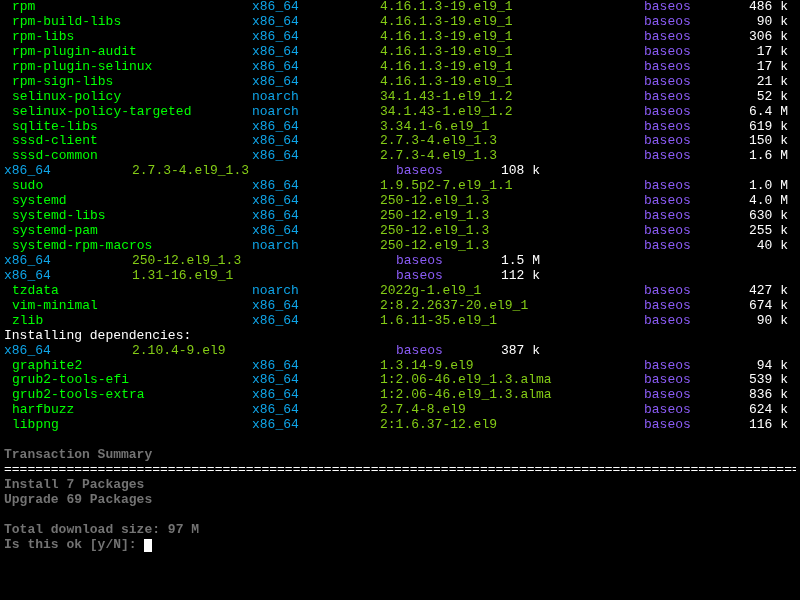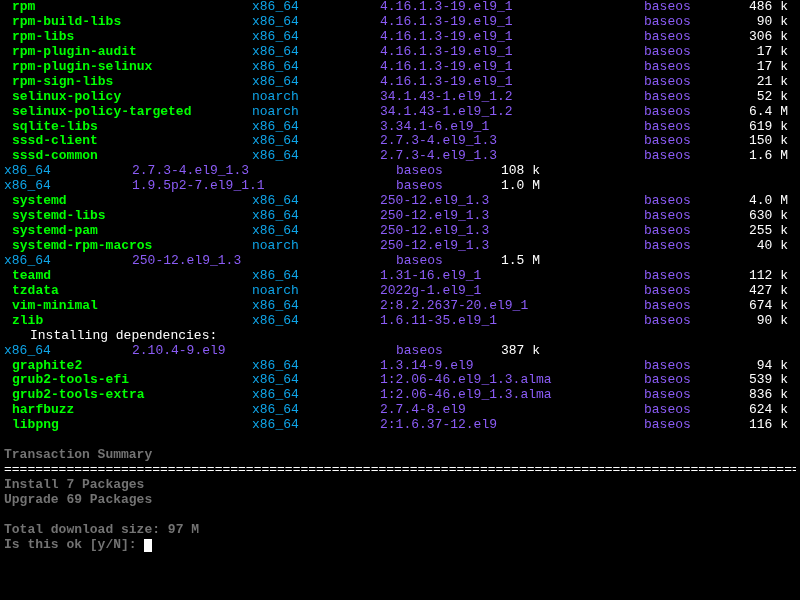--- a/index.html
+++ b/index.html
@@ -11,26 +11,26 @@
       line-height: 1.15;
       width: 800px;
       height: 600px;
       overflow: hidden;
       padding: 0 4px;
     }
     .row {
       display: flex;
       white-space: pre;
     }
-    .pkg { color: #00ff00; flex: 0 0 248px; padding-left: 8px; font-weight: bold; }
+    .pkg { color: #00ff00; flex: 0 0 248px; padding-left: 8px; }
     .arch { color: #0ea5e9; flex: 0 0 128px; }
-    .ver { color: #8b5cf6; flex: 0 0 264px; }
+    .ver { color: #84cc16; flex: 0 0 264px; }
     .repo { color: #8b5cf6; flex: 0 0 88px; }
     .size { color: #fff; flex: 0 0 56px; text-align: right; }
-    .section-header { color: #fff; margin-left: 26px; }
+    .section-header { color: #fff; }
     .summary-line { color: #737373; font-weight: bold; }
     .divider { color: #fff; overflow: hidden; width: 100%; }
     .cursor {
       display: inline-block;
       width: 8px;
       height: 13px;
       background: #fff;
       vertical-align: text-bottom;
     }
   </style>
@@ -43,27 +43,27 @@
     <div class="row"><span class="pkg">rpm-libs</span><span class="arch">x86_64</span><span class="ver">4.16.1.3-19.el9_1</span><span class="repo">baseos</span><span class="size">306 k</span></div>
     <div class="row"><span class="pkg">rpm-plugin-audit</span><span class="arch">x86_64</span><span class="ver">4.16.1.3-19.el9_1</span><span class="repo">baseos</span><span class="size">17 k</span></div>
     <div class="row"><span class="pkg">rpm-plugin-selinux</span><span class="arch">x86_64</span><span class="ver">4.16.1.3-19.el9_1</span><span class="repo">baseos</span><span class="size">17 k</span></div>
     <div class="row"><span class="pkg">rpm-sign-libs</span><span class="arch">x86_64</span><span class="ver">4.16.1.3-19.el9_1</span><span class="repo">baseos</span><span class="size">21 k</span></div>
     <div class="row"><span class="pkg">selinux-policy</span><span class="arch">noarch</span><span class="ver">34.1.43-1.el9_1.2</span><span class="repo">baseos</span><span class="size">52 k</span></div>
     <div class="row"><span class="pkg">selinux-policy-targeted</span><span class="arch">noarch</span><span class="ver">34.1.43-1.el9_1.2</span><span class="repo">baseos</span><span class="size">6.4 M</span></div>
     <div class="row"><span class="pkg">sqlite-libs</span><span class="arch">x86_64</span><span class="ver">3.34.1-6.el9_1</span><span class="repo">baseos</span><span class="size">619 k</span></div>
     <div class="row"><span class="pkg">sssd-client</span><span class="arch">x86_64</span><span class="ver">2.7.3-4.el9_1.3</span><span class="repo">baseos</span><span class="size">150 k</span></div>
     <div class="row"><span class="pkg">sssd-common</span><span class="arch">x86_64</span><span class="ver">2.7.3-4.el9_1.3</span><span class="repo">baseos</span><span class="size">1.6 M</span></div>
     <div class="row"><span class="arch">x86_64</span><span class="ver">2.7.3-4.el9_1.3</span><span class="repo">baseos</span><span class="size">108 k</span></div>
-    <div class="row"><span class="arch">x86_64</span><span class="ver">1.9.5p2-7.el9_1.1</span><span class="repo">baseos</span><span class="size">1.0 M</span></div>
+    <div class="row"><span class="pkg">sudo</span><span class="arch">x86_64</span><span class="ver">1.9.5p2-7.el9_1.1</span><span class="repo">baseos</span><span class="size">1.0 M</span></div>
     <div class="row"><span class="pkg">systemd</span><span class="arch">x86_64</span><span class="ver">250-12.el9_1.3</span><span class="repo">baseos</span><span class="size">4.0 M</span></div>
     <div class="row"><span class="pkg">systemd-libs</span><span class="arch">x86_64</span><span class="ver">250-12.el9_1.3</span><span class="repo">baseos</span><span class="size">630 k</span></div>
     <div class="row"><span class="pkg">systemd-pam</span><span class="arch">x86_64</span><span class="ver">250-12.el9_1.3</span><span class="repo">baseos</span><span class="size">255 k</span></div>
     <div class="row"><span class="pkg">systemd-rpm-macros</span><span class="arch">noarch</span><span class="ver">250-12.el9_1.3</span><span class="repo">baseos</span><span class="size">40 k</span></div>
     <div class="row"><span class="arch">x86_64</span><span class="ver">250-12.el9_1.3</span><span class="repo">baseos</span><span class="size">1.5 M</span></div>
-    <div class="row"><span class="pkg">teamd</span><span class="arch">x86_64</span><span class="ver">1.31-16.el9_1</span><span class="repo">baseos</span><span class="size">112 k</span></div>
+    <div class="row"><span class="arch">x86_64</span><span class="ver">1.31-16.el9_1</span><span class="repo">baseos</span><span class="size">112 k</span></div>
     <div class="row"><span class="pkg">tzdata</span><span class="arch">noarch</span><span class="ver">2022g-1.el9_1</span><span class="repo">baseos</span><span class="size">427 k</span></div>
     <div class="row"><span class="pkg">vim-minimal</span><span class="arch">x86_64</span><span class="ver">2:8.2.2637-20.el9_1</span><span class="repo">baseos</span><span class="size">674 k</span></div>
     <div class="row"><span class="pkg">zlib</span><span class="arch">x86_64</span><span class="ver">1.6.11-35.el9_1</span><span class="repo">baseos</span><span class="size">90 k</span></div>
   </div>
 <div class="section-header">Installing dependencies:</div>
 <div id="deps-container">
     <div class="row"><span class="arch">x86_64</span><span class="ver">2.10.4-9.el9</span><span class="repo">baseos</span><span class="size">387 k</span></div>
     <div class="row"><span class="pkg">graphite2</span><span class="arch">x86_64</span><span class="ver">1.3.14-9.el9</span><span class="repo">baseos</span><span class="size">94 k</span></div>
     <div class="row"><span class="pkg">grub2-tools-efi</span><span class="arch">x86_64</span><span class="ver">1:2.06-46.el9_1.3.alma</span><span class="repo">baseos</span><span class="size">539 k</span></div>
     <div class="row"><span class="pkg">grub2-tools-extra</span><span class="arch">x86_64</span><span class="ver">1:2.06-46.el9_1.3.alma</span><span class="repo">baseos</span><span class="size">836 k</span></div>

